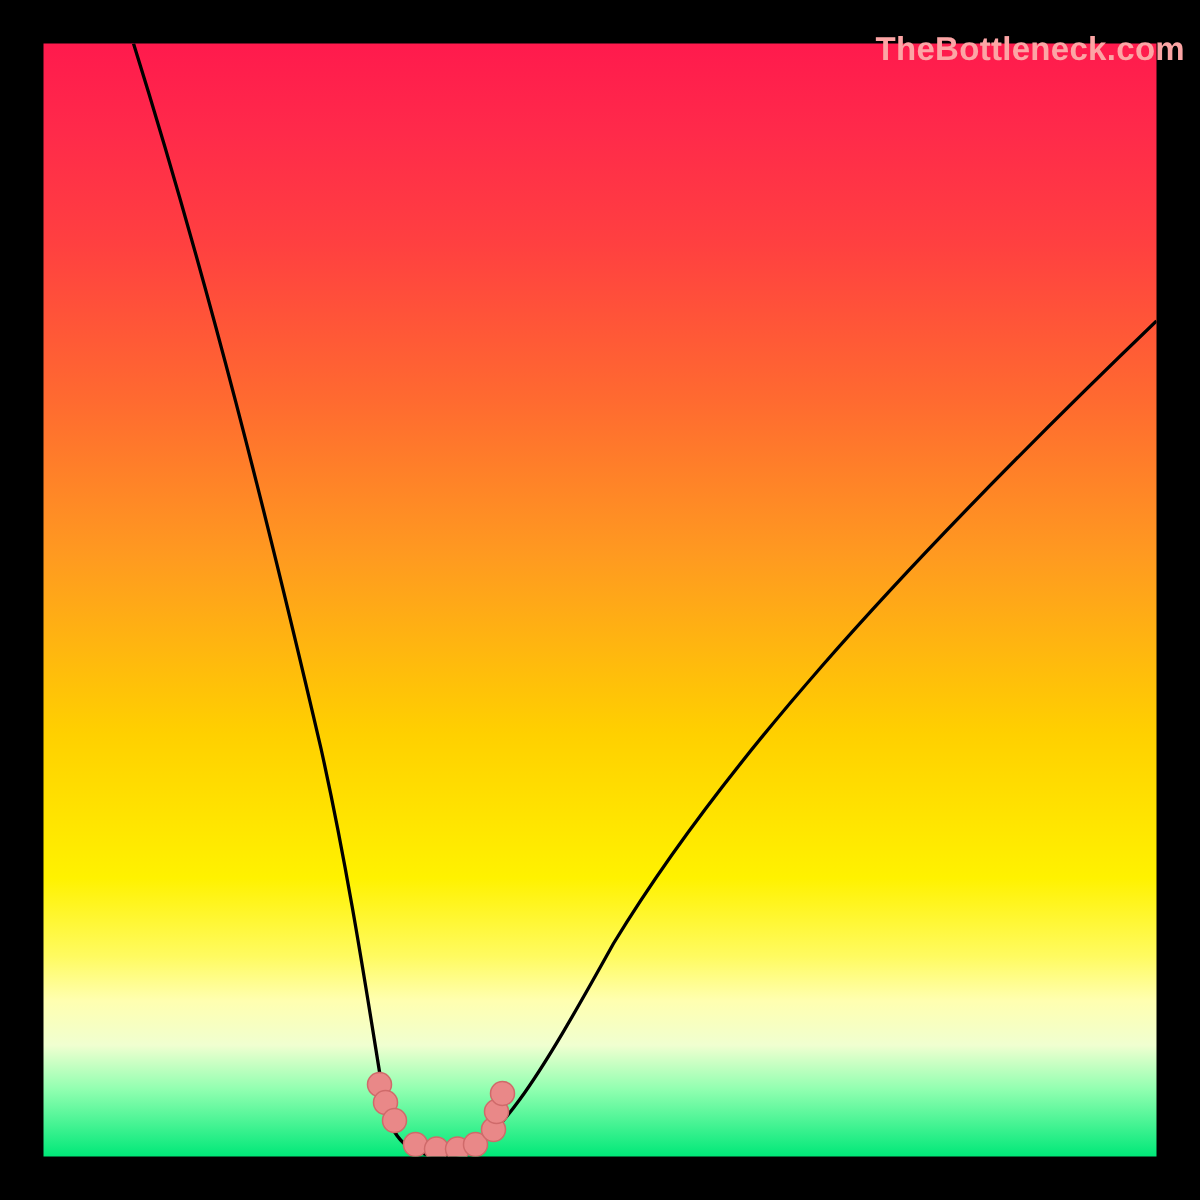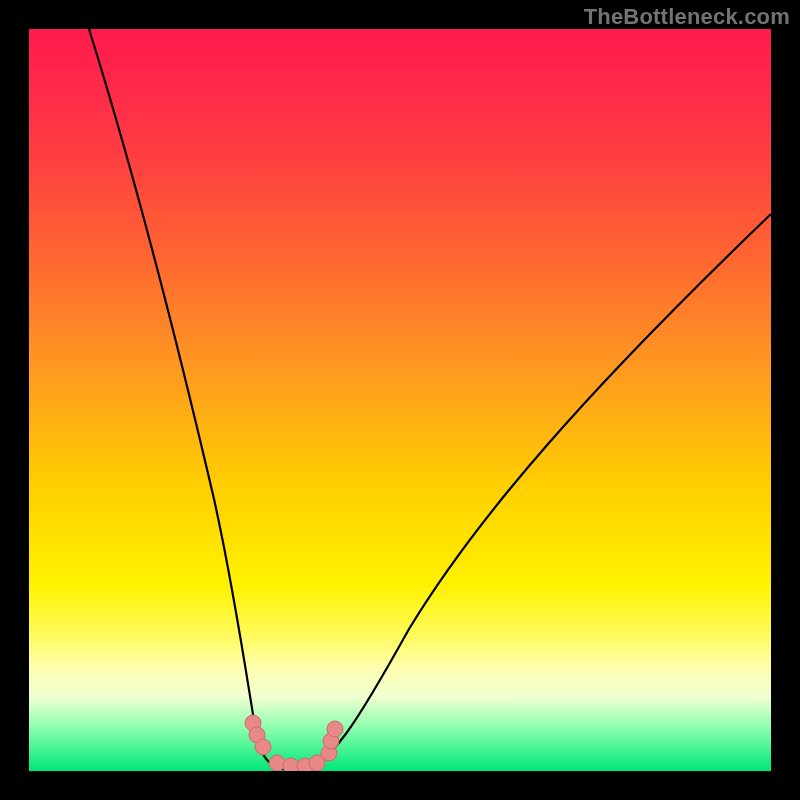--- a/index.html
+++ b/index.html
@@ -27,25 +27,25 @@
       #fff200 75%,
       #fffb60 82%,
       #ffffb0 86%,
       #f0ffd0 90%,
       #90ffb0 94%,
       #00e878 100%
     );
   }
   .watermark {
     position: absolute;
-    top: 4px;
+    top: 20px;
     right: 10px;
     font-size: 22px;
     font-weight: 600;
-    color: #737373;
+    color: #fca5a5;
     letter-spacing: 0.2px;
   }
   svg.curves {
     position: absolute;
     left: 0;
     top: 0;
     width: 742px;
     height: 742px;
   }
 </style>

